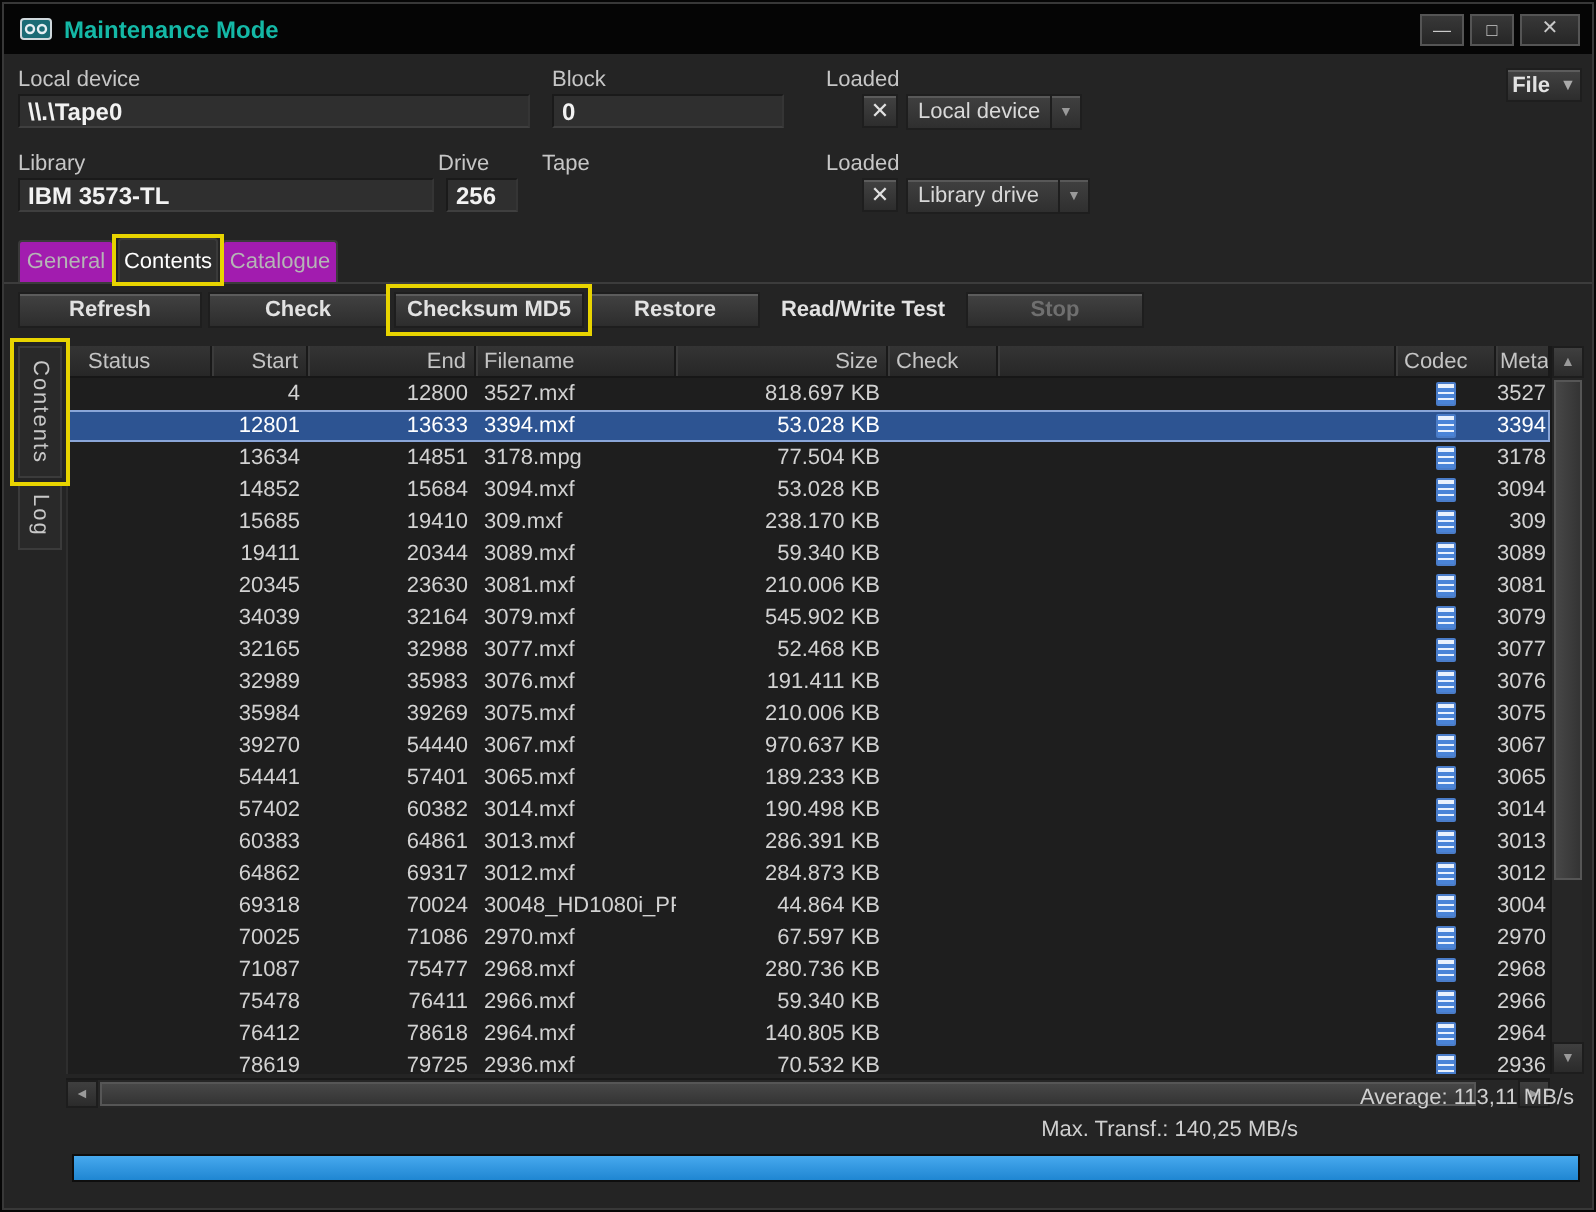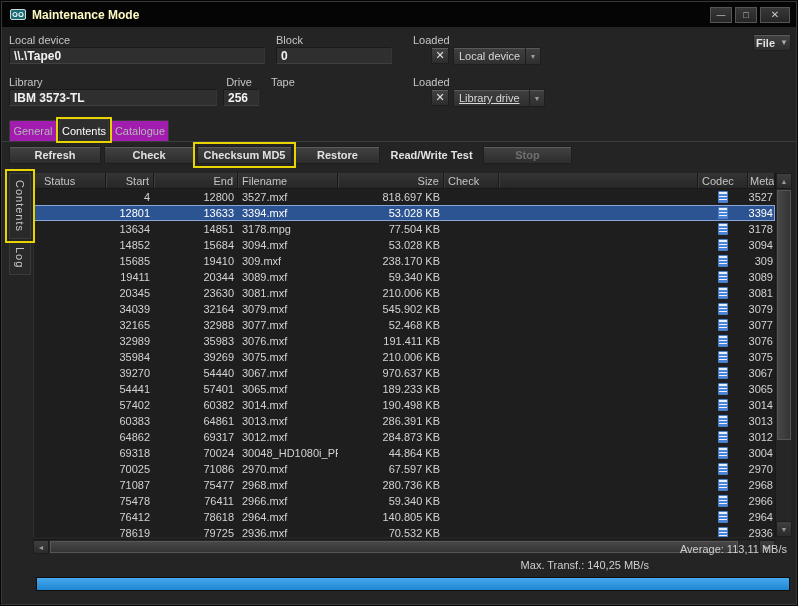--- a/index.html
+++ b/index.html
@@ -6,21 +6,21 @@
   html,body { width:798px; height:606px; overflow:hidden; background:#101010; }
   body { font-family:"Liberation Sans","DejaVu Sans",sans-serif; font-size:11px; color:#cccccc; position:relative; }
 
   .window { position:absolute; left:0; top:0; width:798px; height:606px;
             background:#242424; border:1px solid #060606;
             box-shadow: inset 0 0 0 1px #383838; }
 
   
   .titlebar { position:absolute; left:1px; top:1px; right:1px; height:25px; background:#050505; }
   .app-icon { position:absolute; left:8px; top:5px; width:16px; height:15px; }
-  .title-text { position:absolute; left:30px; top:6px; color:#fef9c3; font-weight:bold; font-size:12px; }
+  .title-text { position:absolute; left:30px; top:6px; color:#14b8a6; font-weight:bold; font-size:12px; }
   .winbtn { position:absolute; top:5px; height:16px; background:linear-gradient(180deg,#383838,#262626);
             border:1px solid #555555; color:#c9c9c9; font-size:9px; line-height:1;
             display:flex; align-items:center; justify-content:center; }
   .winbtn.min { left:708px; width:22px; }
   .winbtn.max { left:733px; width:22px; }
   .winbtn.close { left:758px; width:30px; font-size:10px; }
 
   
   .lbl { position:absolute; color:#c6c6c6; white-space:nowrap; }
   .field { position:absolute; height:17px; background:#2f2f2f; border:1px solid #1a1a1a;
@@ -134,29 +134,29 @@
   </div>
 
   <div class="btn filebtn" style="left:752px; top:33px; width:38px; height:17px;">
     <span>File</span>
     <span class="arrow2">▼</span>
   </div>
 
   <span class="lbl" style="left:8px; top:75px;">Library</span>
   <div class="field" style="left:8px; top:88px; width:208px;">IBM 3573-TL</div>
 
-  <span class="lbl" style="left:218px; top:75px; width:40px; text-align:center; display:inline-block;">Drive</span>
+  <span class="lbl" style="left:218px; top:75px; width:40px; text-align:left; display:inline-block;">Drive</span>
   <div class="field" style="left:222px; top:88px; width:36px;">256</div>
 
   <span class="lbl" style="left:270px; top:75px;">Tape</span>
 
   <span class="lbl" style="left:412px; top:75px;">Loaded</span>
   <div class="btn" style="left:430px; top:88px; width:18px; height:17px;">✕</div>
 
-  <div class="combo" style="left:452px; top:88px; width:92px;text-decoration:underline;">
+  <div class="combo" style="left:452px; top:88px; width:92px;">
     <span>Library drive</span>
     <span class="arrow" style="font-size:7px;">▼</span>
   </div>
 
   <div class="tabline"></div>
   <div class="tab" style="left:8px; width:48px;">General</div>
   <div class="tab active" style="left:58px; width:50px;">Contents</div>
   <div class="tab" style="left:110px; width:58px;">Catalogue</div>
 
   <div class="btn toolbtn" style="left:8px; width:92px;">Refresh</div>

